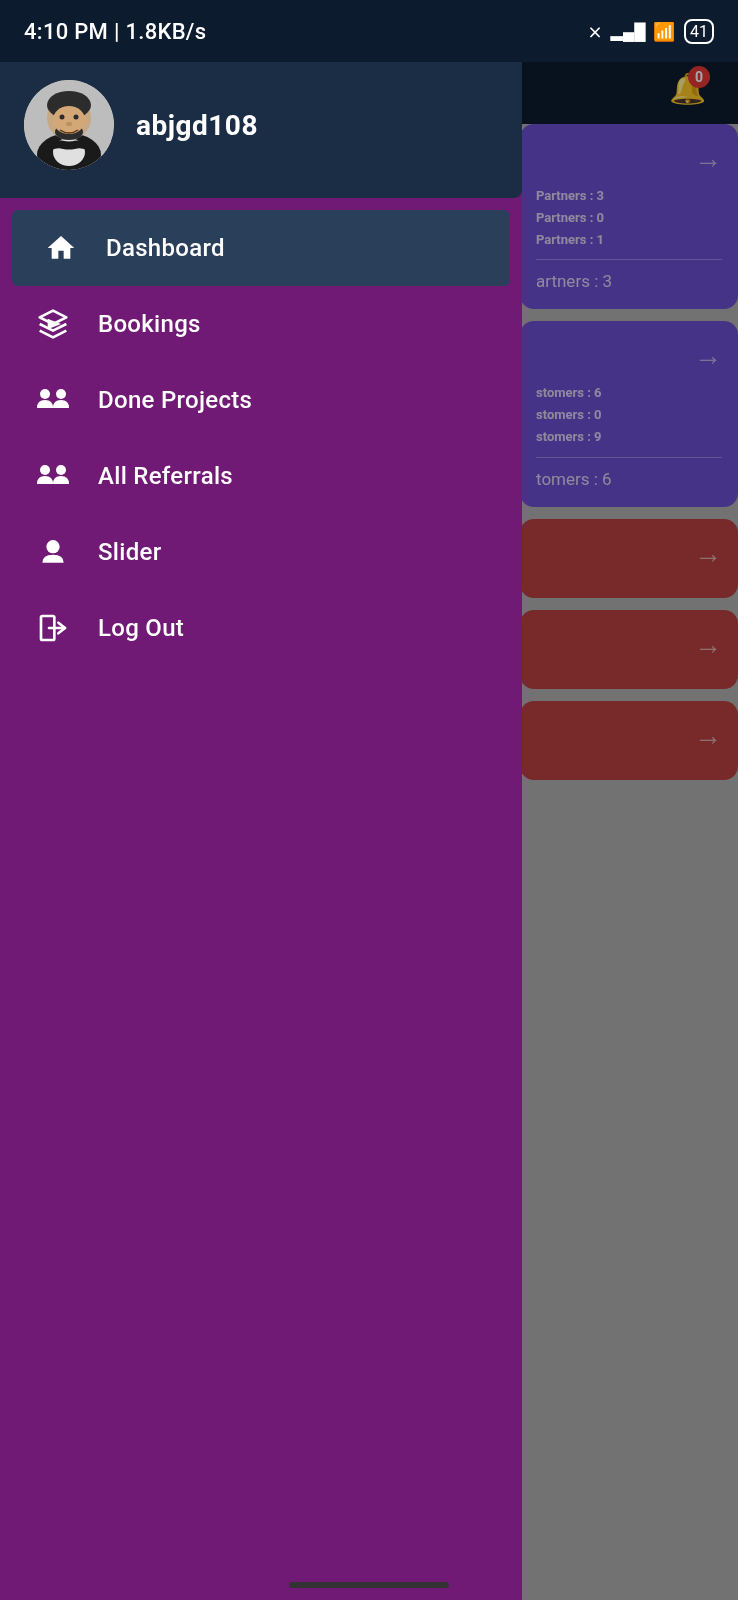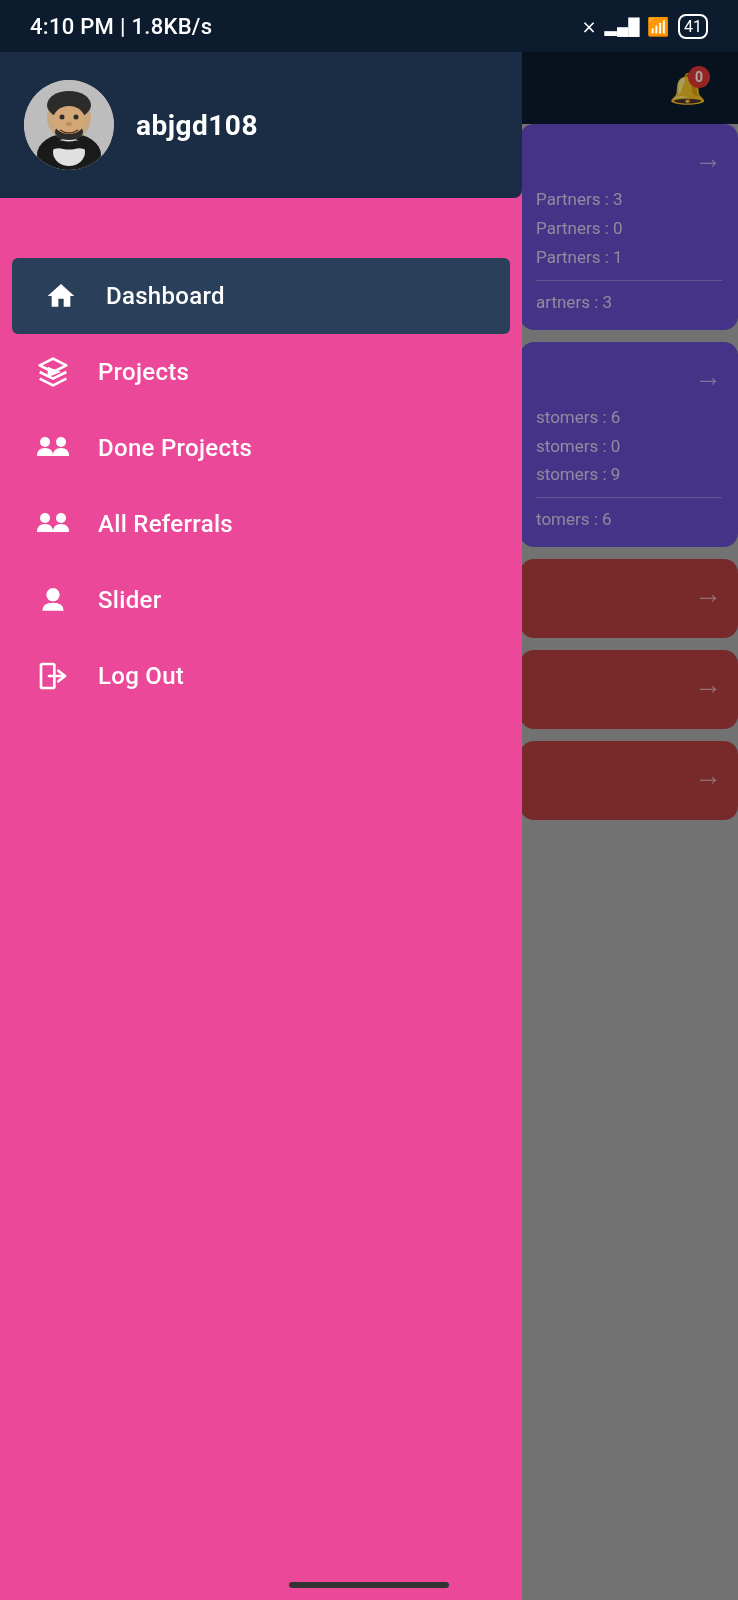--- a/index.html
+++ b/index.html
@@ -9,26 +9,26 @@
       height: 1600px;
       overflow: hidden;
       font-family: 'Roboto', Arial, sans-serif;
       position: relative;
       background: #b0b0b0;
     }
 
     
     .status-bar {
       width: 738px;
-      height: 52px;
+      height: 62px;
       background: #0d1b2e;
       display: flex;
       align-items: center;
       justify-content: space-between;
-      padding: 0 30px;
+      padding: 0 24px;
       position: relative;
       z-index: 100;
     }
     .status-left {
       color: #fff;
       font-size: 22px;
       font-weight: 500;
       letter-spacing: 0.3px;
     }
     .status-right {
@@ -105,22 +105,23 @@
       display: flex;
       justify-content: flex-end;
       margin-bottom: 10px;
     }
     .card-arrow {
       color: rgba(255,255,255,0.55);
       font-size: 28px;
     }
     .card-text-line {
       color: rgba(255,255,255,0.75);
-      font-size: 17px;
+      font-size: 13px;
       line-height: 1.7;
+      font-weight: bold;
     }
     .card-divider {
       border: none;
       border-top: 1px solid rgba(255,255,255,0.3);
       margin: 8px 0;
     }
     .card-total-line {
       color: rgba(255,255,255,0.75);
       font-size: 17px;
       margin-top: 11px;
@@ -151,25 +152,24 @@
       z-index: 10;
     }
 
     
     .drawer {
       position: absolute;
       top: 52px;
       left: 0;
       width: 522px;
       height: calc(1600px - 52px);
-      background: #ec4899;
+      background: #701a75;
       z-index: 20;
       display: flex;
       flex-direction: column;
-      gap: 48px;
     }
 
     
     .user-header {
       background: #1a2d45;
       padding: 28px 24px 28px 24px;
       display: flex;
       align-items: center;
       gap: 22px;
       border-radius: 0 0 8px 0;
@@ -358,21 +358,21 @@
     </div>
 
     <div class="nav-item">
       <div class="nav-icon">
         <svg width="32" height="32" viewBox="0 0 24 24">
           <path d="M12 2L2 7l10 5 10-5-10-5zM2 17l10 5 10-5M2 12l10 5 10-5" stroke="white" stroke-width="2" fill="none" stroke-linejoin="round"></path>
 
           <path d="M 8 8 L 18 12 L 8 16 Z" fill="white"></path>
         </svg>
       </div>
-      <span class="nav-label">Projects</span>
+      <span class="nav-label">Bookings</span>
     </div>
 
 
 
     <div class="nav-item">
       <div class="nav-icon">
         <svg width="36" height="32" viewBox="0 0 36 28">
           <circle cx="10" cy="8" r="5" fill="white"></circle>
           <path d="M2 22 Q2 14 10 14 Q18 14 18 22" fill="white"></path>
           <circle cx="26" cy="8" r="5" fill="white"></circle>

